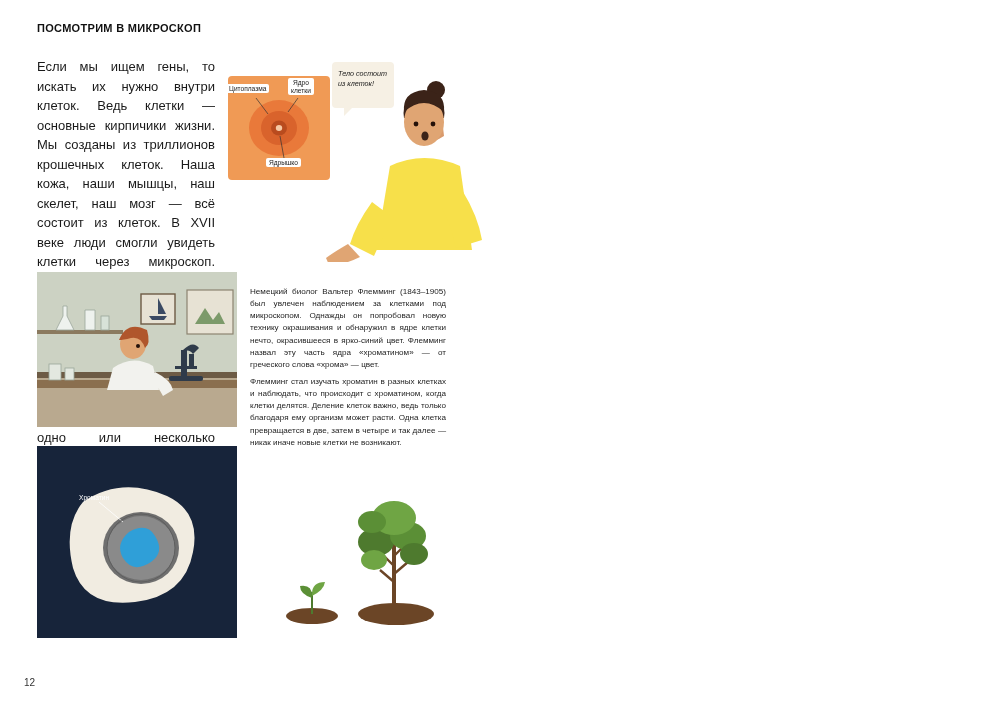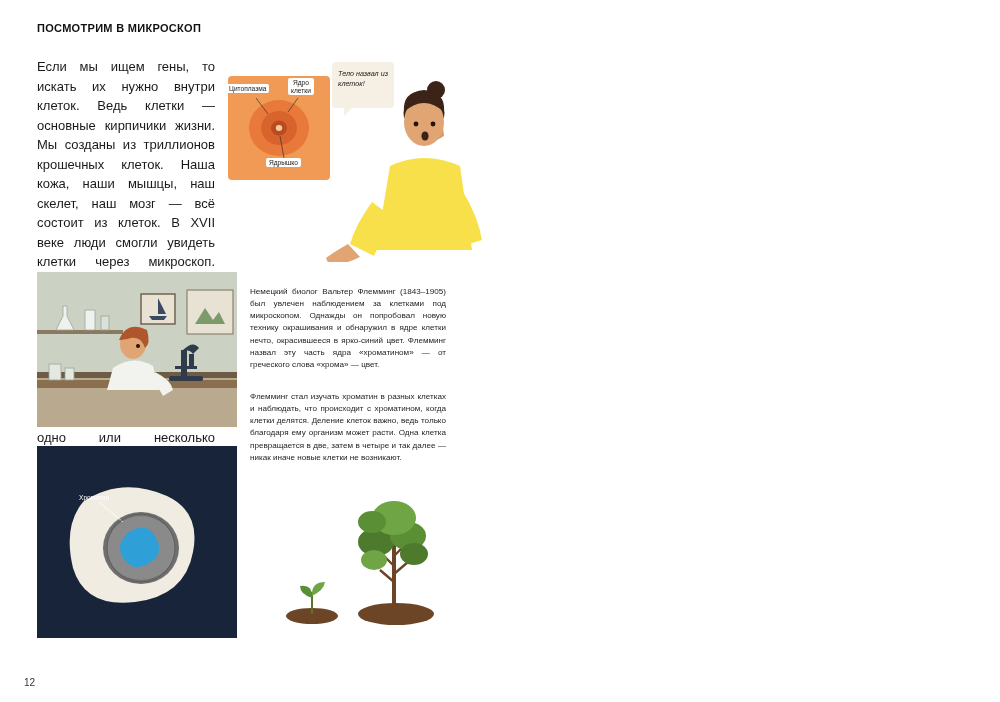--- a/index.html
+++ b/index.html
@@ -69,21 +69,21 @@
         <ellipse cx="203" cy="74" rx="3.6" ry="4.6" fill="#3b2318"></ellipse>
         <path d="M168 104 q34 -16 70 0 l12 84 -96 0z" fill="#f7e04a"></path>
         <path d="M150 140 q-16 22 -22 42 l24 12 q10 -24 22 -36z" fill="#f7e04a"></path>
         <path d="M126 182 q-14 8 -22 14 l4 9 q18 -4 30 -10z" fill="#e0a573"></path>
         <path d="M240 128 q16 26 20 50 l-26 8 q-6 -26 -14 -40z" fill="#f7e04a"></path>
       </svg>
       <div class="lbl" style="left:4px;top:22px;">Цитоплазма</div>
       <div class="lbl" style="left:66px;top:16px;line-height:1.15;text-align:center;">Ядро<br>клетки</div>
       <div class="lbl" style="left:44px;top:96px;">Ядрышко</div>
       <div class="speech" style="left:110px;top:0px;">
-        <span>Тело назвал из клеток!</span>
+        <span>Тело состоит из клеток!</span>
       </div>
     </div>
 
     <div class="micro-illus">
       <svg width="200" height="155" viewBox="0 0 200 155">
         <rect x="0" y="0" width="200" height="155" fill="#ccd2c3"></rect>
         <rect x="0" y="104" width="200" height="51" fill="#b9a98f"></rect>
         <rect x="0" y="100" width="200" height="6" fill="#6d5b45"></rect>
 
         <rect x="0" y="58" width="86" height="4" fill="#8b7a5f"></rect>
@@ -113,21 +113,21 @@
         <rect x="152" y="82" width="5" height="14" fill="#2f3b4a"></rect>
         <rect x="138" y="94" width="22" height="3" fill="#2f3b4a"></rect>
 
         <rect x="12" y="92" width="12" height="16" fill="#e3e8e0" stroke="#9aa69a" stroke-width="0.8"></rect>
         <rect x="28" y="96" width="9" height="12" fill="#e3e8e0" stroke="#9aa69a" stroke-width="0.8"></rect>
       </svg>
     </div>
 
     <div class="micro-desc">
       <div>Немецкий биолог Вальтер Флемминг (1843–1905) был увлечен наблюдением за клетками под микроскопом. Однажды он попробовал новую технику окрашивания и обнаружил в ядре клетки нечто, окрасившееся в ярко-синий цвет. Флемминг назвал эту часть ядра «хроматином» — от греческого слова «хрома» — цвет.</div>
-      <div style="margin-top:20px;">Флемминг стал изучать хроматин в разных клетках и наблюдать, что происходит с хроматином, когда клетки делятся. Деление клеток важно, ведь только благодаря ему организм может расти. Одна клетка превращается в две, затем в четыре и так далее — никак иначе новые клетки не возникают.</div>
+      <div style="margin-top:5px;">Флемминг стал изучать хроматин в разных клетках и наблюдать, что происходит с хроматином, когда клетки делятся. Деление клеток важно, ведь только благодаря ему организм может расти. Одна клетка превращается в две, затем в четыре и так далее — никак иначе новые клетки не возникают.</div>
     </div>
 
     <div class="darkpanel">
       <svg width="200" height="192" viewBox="0 0 200 192">
         <rect x="0" y="0" width="200" height="192" fill="#17243a"></rect>
         <path d="M46 56 q38 -26 84 -6 q34 16 26 56 q-8 44 -58 50 q-50 6 -62 -34 q-10 -42 10 -66z" fill="#f1ece1"></path>
         <ellipse cx="104" cy="102" rx="38" ry="36" fill="#6f6f6f"></ellipse>
         <ellipse cx="104" cy="102" rx="34" ry="32" fill="#8a8a8a"></ellipse>
         <path d="M92 86 q18 -10 26 4 q10 16 -4 26 q-18 12 -28 -4 q-8 -14 6 -26z" fill="#2f9fd8"></path>
         <line x1="62" y1="56" x2="86" y2="76" stroke="#ffffff" stroke-width="0.8"></line>

